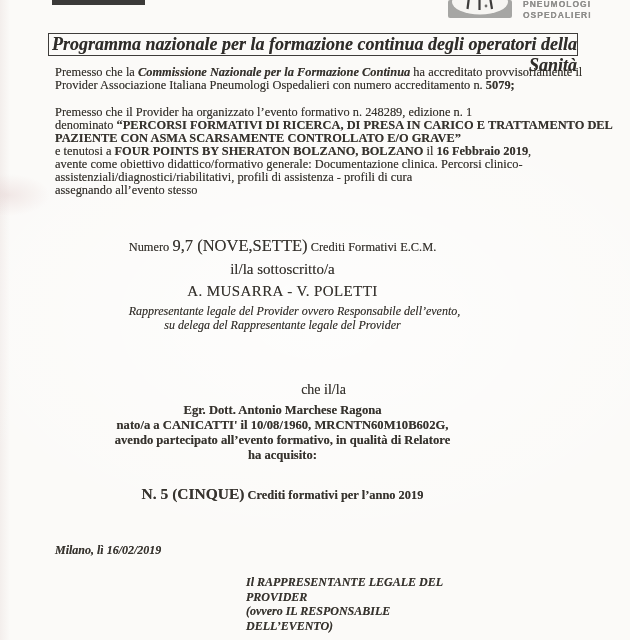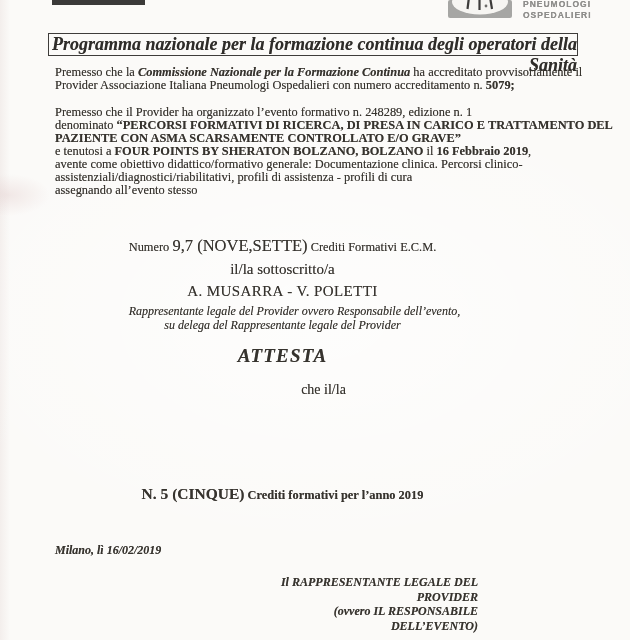--- a/index.html
+++ b/index.html
@@ -52,21 +52,21 @@
   .names { top:283px; font-size:15px; letter-spacing:.4px; }
   .role1 { top:304px; font-style:italic; font-size:12px;padding-left:12px; }
   .role2 { top:318px; font-style:italic; font-size:12px; }
   .attesta { top:345px; font-size:19px; font-weight:bold; font-style:italic; letter-spacing:1.2px; }
   .cheilla { top:382px; font-size:14px;padding-left:41px; }
   .participant { top:403px; font-size:12.6px; font-weight:bold; line-height:15px; }
   .credits2 { top:485px; font-size:12.4px; font-weight:bold; }
   .credits2 .big { font-size:15.5px; }
 
   .placedate { position:absolute; left:55px; top:543px; font-size:12px; font-weight:bold; font-style:italic; }
-  .signature { position:absolute; left:246px; top:575px; width:232px; text-align:right;
+  .signature { position:absolute; left:246px; top:575px; width:232px; text-align:left;
                font-size:12px; font-weight:bold; font-style:italic; line-height:14.5px; }
 </style>
 </head>
 <body>
 
 <div class="page soft">
 
   <div class="bar-left"></div>
 
   <div class="logo-right">
@@ -104,23 +104,28 @@
 
   <div class="center-col credits1">
     <span>Numero </span><span class="big">9,7 (NOVE,SETTE)</span><span> Crediti Formativi E.C.M.</span>
   </div>
 
   <div class="center-col sottoscritto">il/la sottoscritto/a</div>
   <div class="center-col names">A. MUSARRA - V. POLETTI</div>
   <div class="center-col role1">Rappresentante legale del Provider ovvero Responsabile dell’evento,</div>
   <div class="center-col role2">su delega del Rappresentante legale del Provider</div>
 
-  <div class="center-col attesta">ATTESTA</div>
   <div class="center-col cheilla">che il/la</div>
 
+  <div class="center-col participant">
+    <div>Egr. Dott. Antonio Marchese Ragona</div>
+    <div>nato/a a CANICATTI' il 10/08/1960, MRCNTN60M10B602G,</div>
+    <div>avendo partecipato all’evento formativo, in qualità di Relatore</div>
+    <div>ha acquisito:</div>
+  </div>
 
   <div class="center-col credits2">
     <span class="big">N. 5 (CINQUE)</span><span> Crediti formativi per l’anno 2019</span>
   </div>
 
   <div class="placedate">Milano, lì 16/02/2019</div>
   <div class="signature">
     <div>Il RAPPRESENTANTE LEGALE DEL PROVIDER</div>
     <div>(ovvero IL RESPONSABILE DELL’EVENTO)</div>
   </div>

